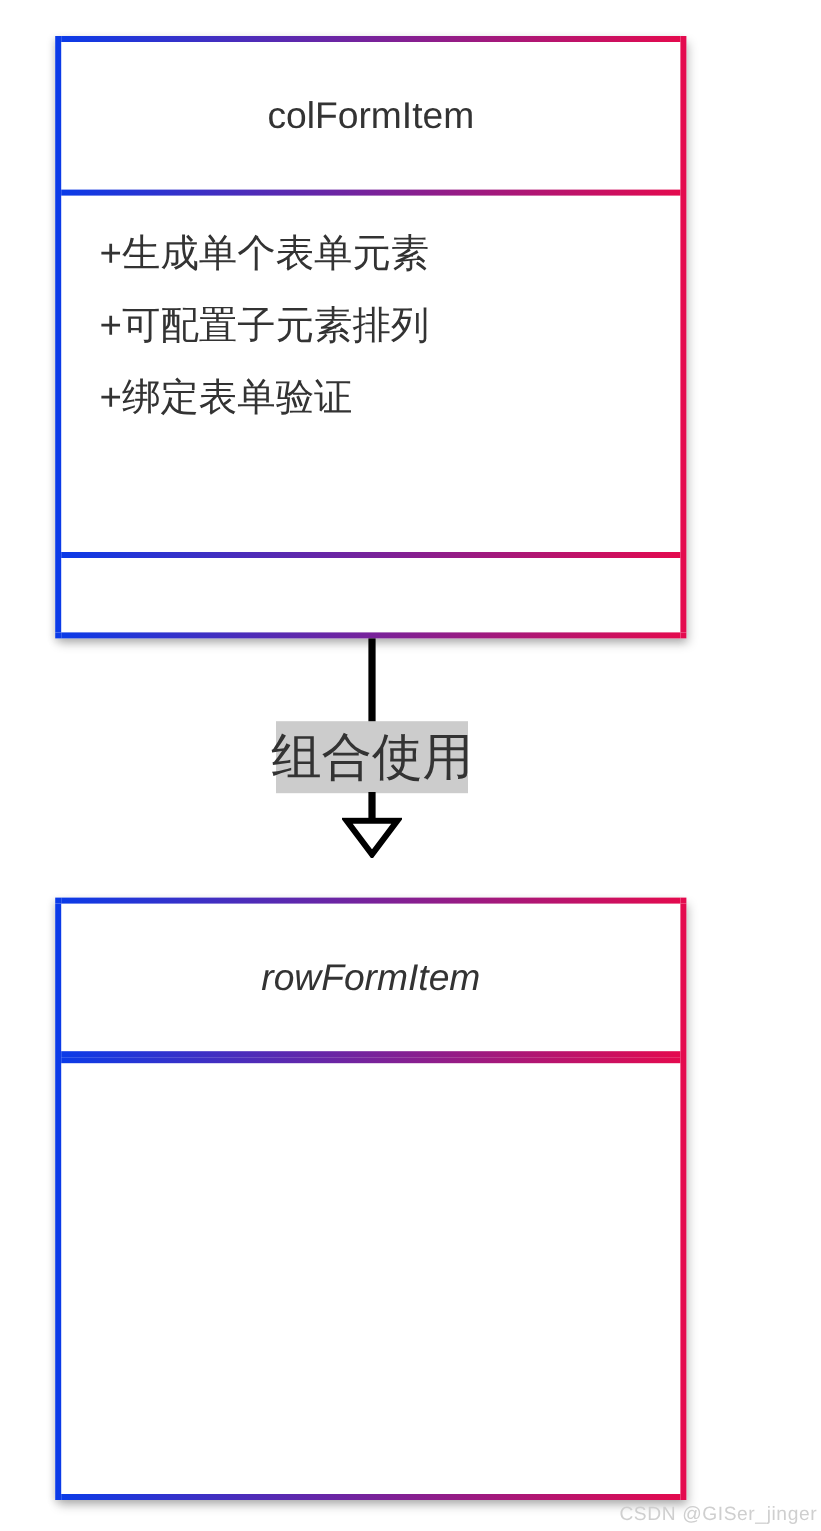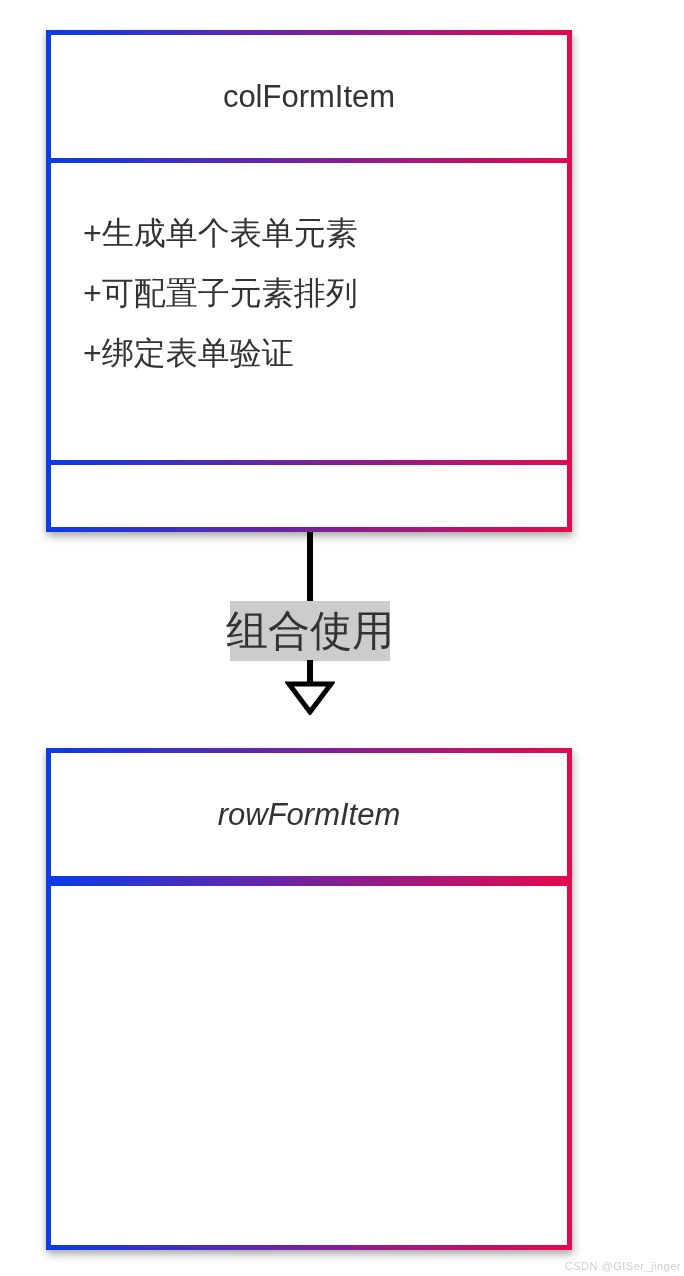--- a/index.html
+++ b/index.html
@@ -48,21 +48,21 @@
   }
 
   .uml-divider {
     height: 5px;
     flex: none;
     background: linear-gradient(90deg, var(--grad-start), var(--grad-end));
   }
 
   .uml-methods {
     flex: 1 1 auto;
-    padding: 40px 10px 0 32px;
+    padding: 18px 10px 0 32px;
     color: var(--text-color);
     font-size: 32px;
     overflow: hidden;
   }
   .uml-method { height: 60px; line-height: 60px; white-space: nowrap; }
 
   .uml-empty { height: 62px; flex: none; }
 
   .arrow-line {
     position: absolute;
@@ -92,21 +92,21 @@
     left: 285px;
     top: 681px;
     width: 50px;
     height: 34px;
   }
 
   .watermark {
     position: absolute;
     right: 3px;
     bottom: 4px;
-    font-size: 11px;
+    font-size: 16px;
     color: var(--watermark-color);
     letter-spacing: 0.5px;
     white-space: nowrap;
   }
 </style>
 </head>
 <body>
 
 <div class="canvas">
 

